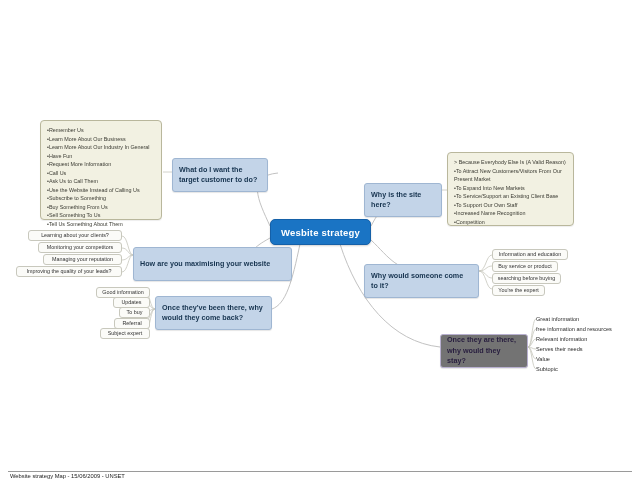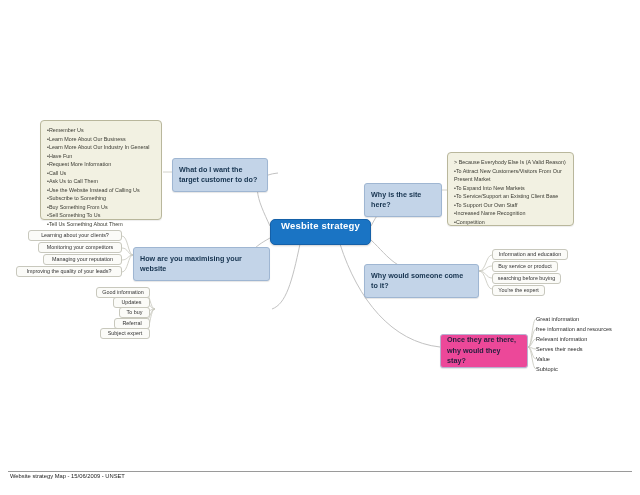--- a/index.html
+++ b/index.html
@@ -39,40 +39,41 @@
 
   .center-node {
     background: #1a74c4;
     border: 1px solid #1560a8;
     border-radius: 5px;
     color: #ffffff;
     font-size: 9.5px;
     font-weight: bold;
     letter-spacing: 0.2px;
     display: flex;
+    align-items: center;
     justify-content: center;
     text-align: center;
     box-shadow: 0 1px 2px rgba(0,0,0,0.18);
   }
 
   .branch-node {
     background: #c3d4e8;
     border: 1px solid #9fb6d2;
     border-radius: 3px;
     color: #16334f;
     font-size: 7.2px;
     font-weight: bold;
     line-height: 1.45;
     padding: 16px 6px;
     display: flex;
     align-items: center;
     box-shadow: 0 1px 1px rgba(0,0,0,0.10);
   }
   .branch-node.violet {
-    background: #ec4899;
+    background: #737373;
     border-color: #b8b0d0;
     color: #2a2040;
   }
 
   .beige-box {
     background: #f2f1e2;
     border: 1px solid #b9b79c;
     border-radius: 4px;
     color: #3b3b33;
     font-size: 5.4px;
@@ -212,21 +213,21 @@
     <div class="node beige-box" style="left:447px; top:152px; width:127px; height:74px;">
       <div class="bline">&gt; Because Everybody Else Is (A Valid Reason)</div>
       <div class="bline">•To Attract New Customers/Visitors From Our  Present  Market</div>
       <div class="bline">•To  Expand  Into  New  Markets</div>
       <div class="bline">•To Service/Support an Existing Client Base</div>
       <div class="bline">•To Support Our Own Staff</div>
       <div class="bline">•Increased  Name  Recognition</div>
       <div class="bline">•Competition</div>
     </div>
 
-    <div class="node branch-node" style="left:133px; top:247px; width:137px; height:15px;">
+    <div class="node branch-node" style="left:133px; top:247px; width:159px; height:15px;">
       <span>How are you maximising your website</span>
     </div>
 
     <div class="leaf" style="left:28px; top:230px; width:94px; height:11px;">
       <span>Learning about your clients?</span>
     </div>
     <div class="leaf" style="left:38px; top:242px; width:84px; height:11px;">
       <span>Monitoring your competitors</span>
     </div>
     <div class="leaf" style="left:43px; top:254px; width:79px; height:11px;">
@@ -246,20 +247,23 @@
     <div class="leaf" style="left:492px; top:261px; width:66px; height:11px;">
       <span>Buy service or product</span>
     </div>
     <div class="leaf" style="left:492px; top:273px; width:69px; height:11px;">
       <span>searching before buying</span>
     </div>
     <div class="leaf" style="left:492px; top:285px; width:53px; height:11px;">
       <span>You're the expert</span>
     </div>
 
+    <div class="node branch-node" style="left:155px; top:296px; width:117px; height:26px;">
+      <span>Once they've been there, why would they come back?</span>
+    </div>
 
     <div class="leaf" style="left:96px; top:287px; width:54px; height:11px;">
       <span>Good information</span>
     </div>
     <div class="leaf" style="left:113px; top:297px; width:37px; height:11px;">
       <span>Updates</span>
     </div>
     <div class="leaf" style="left:119px; top:307px; width:31px; height:11px;">
       <span>To buy</span>
     </div>

